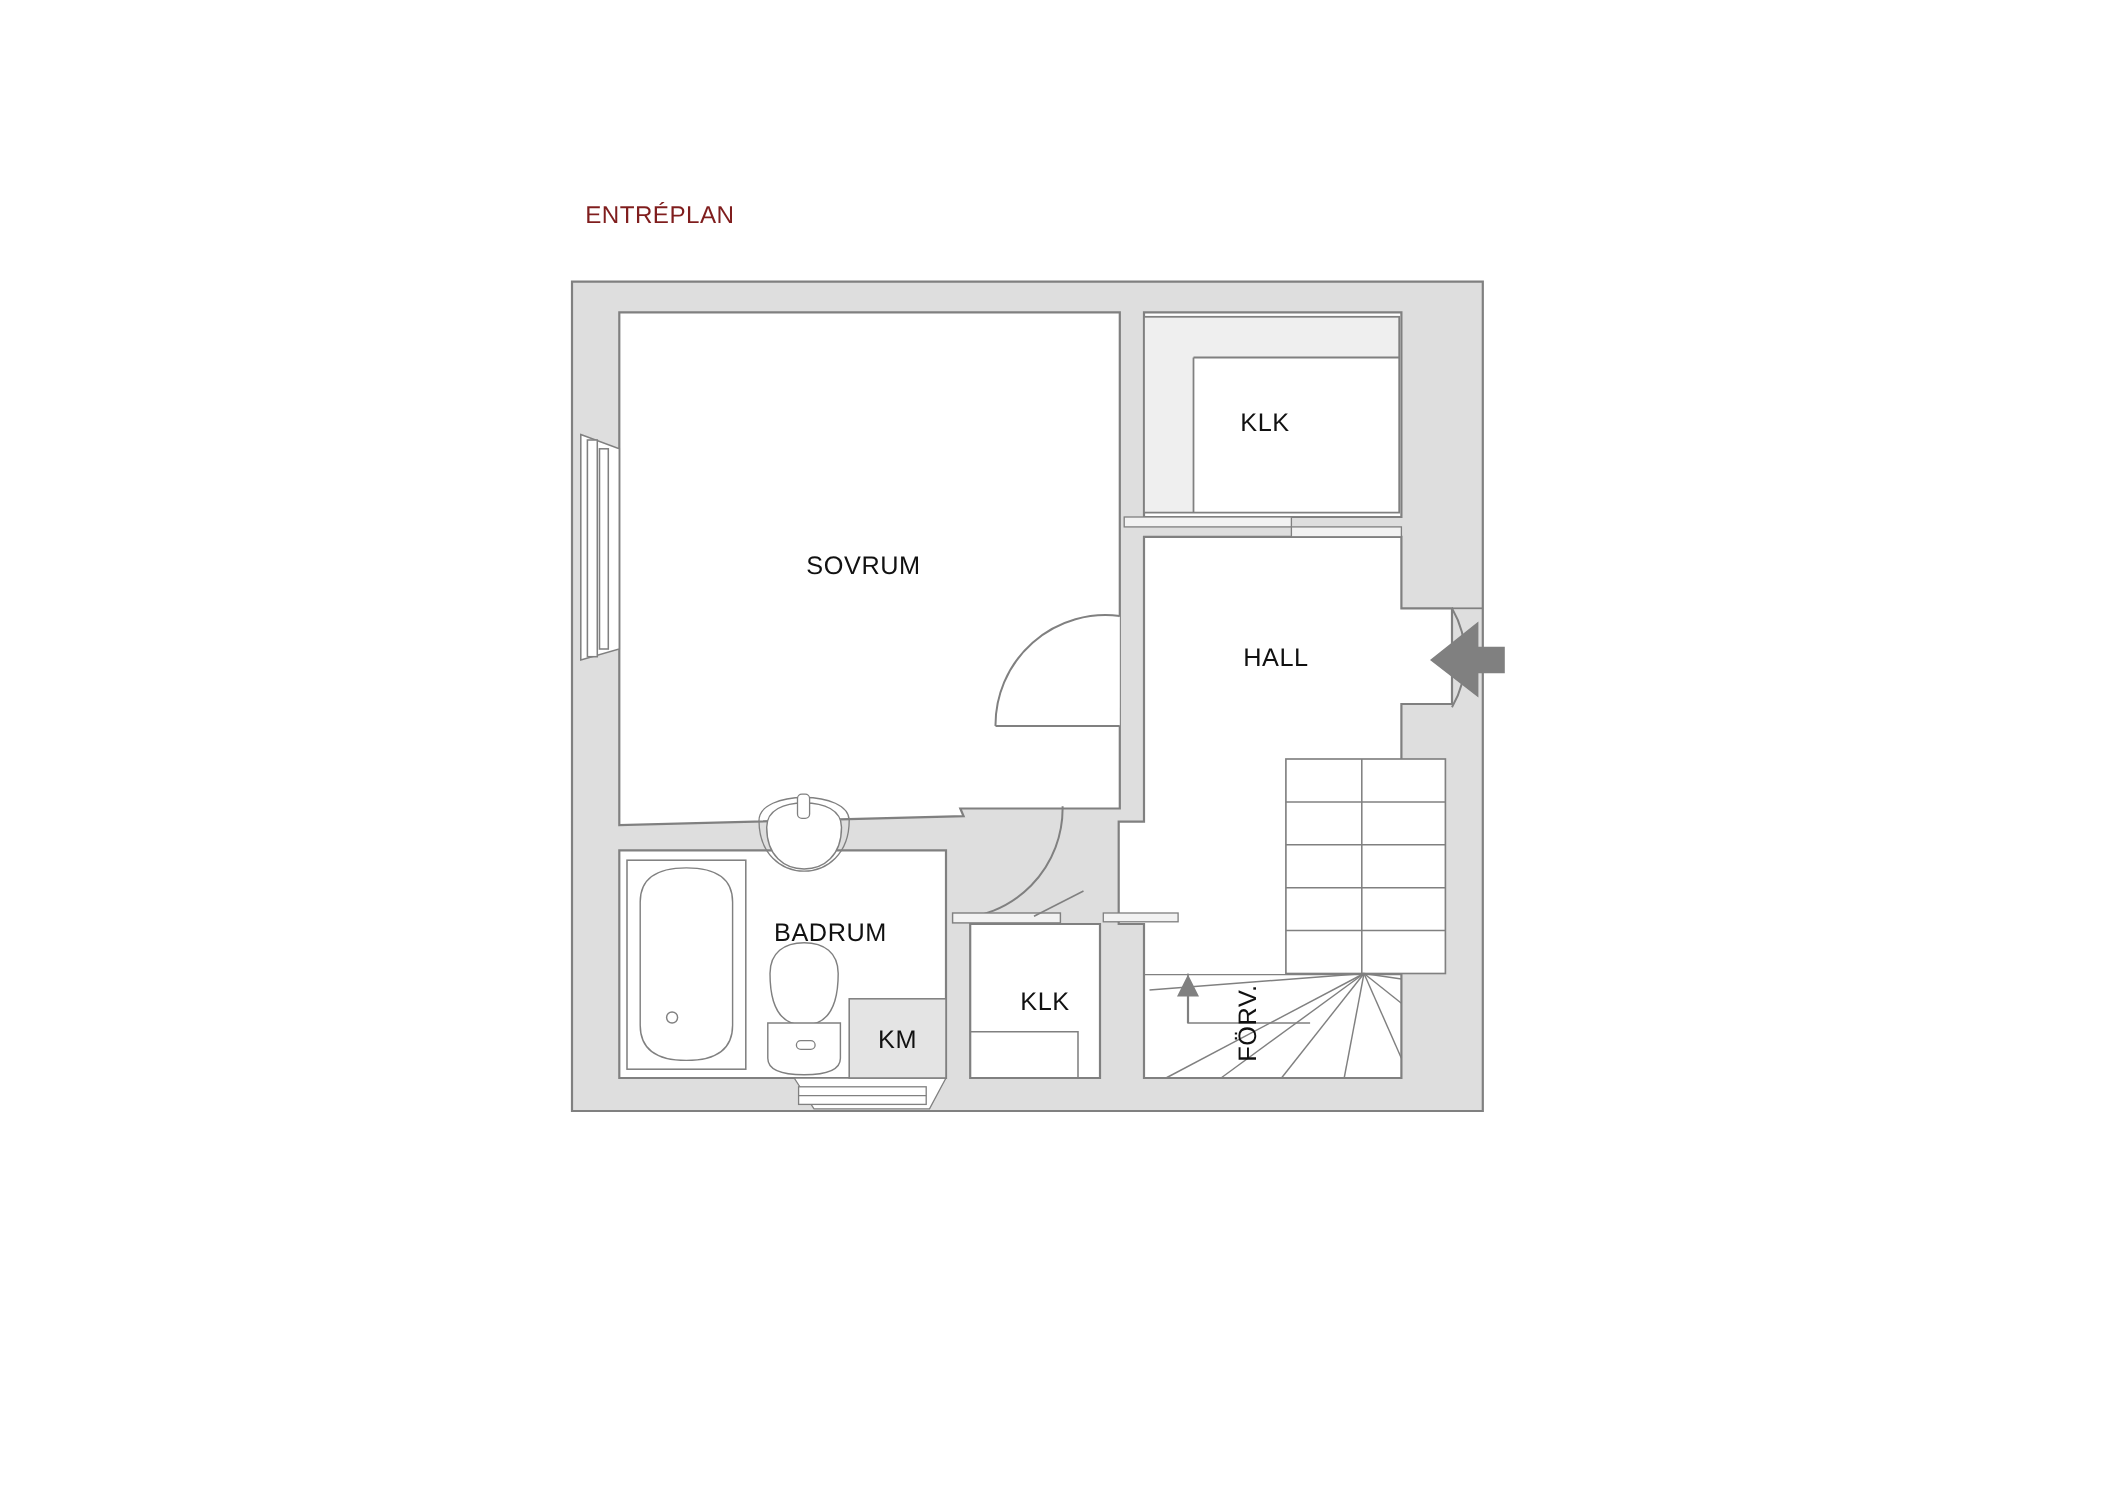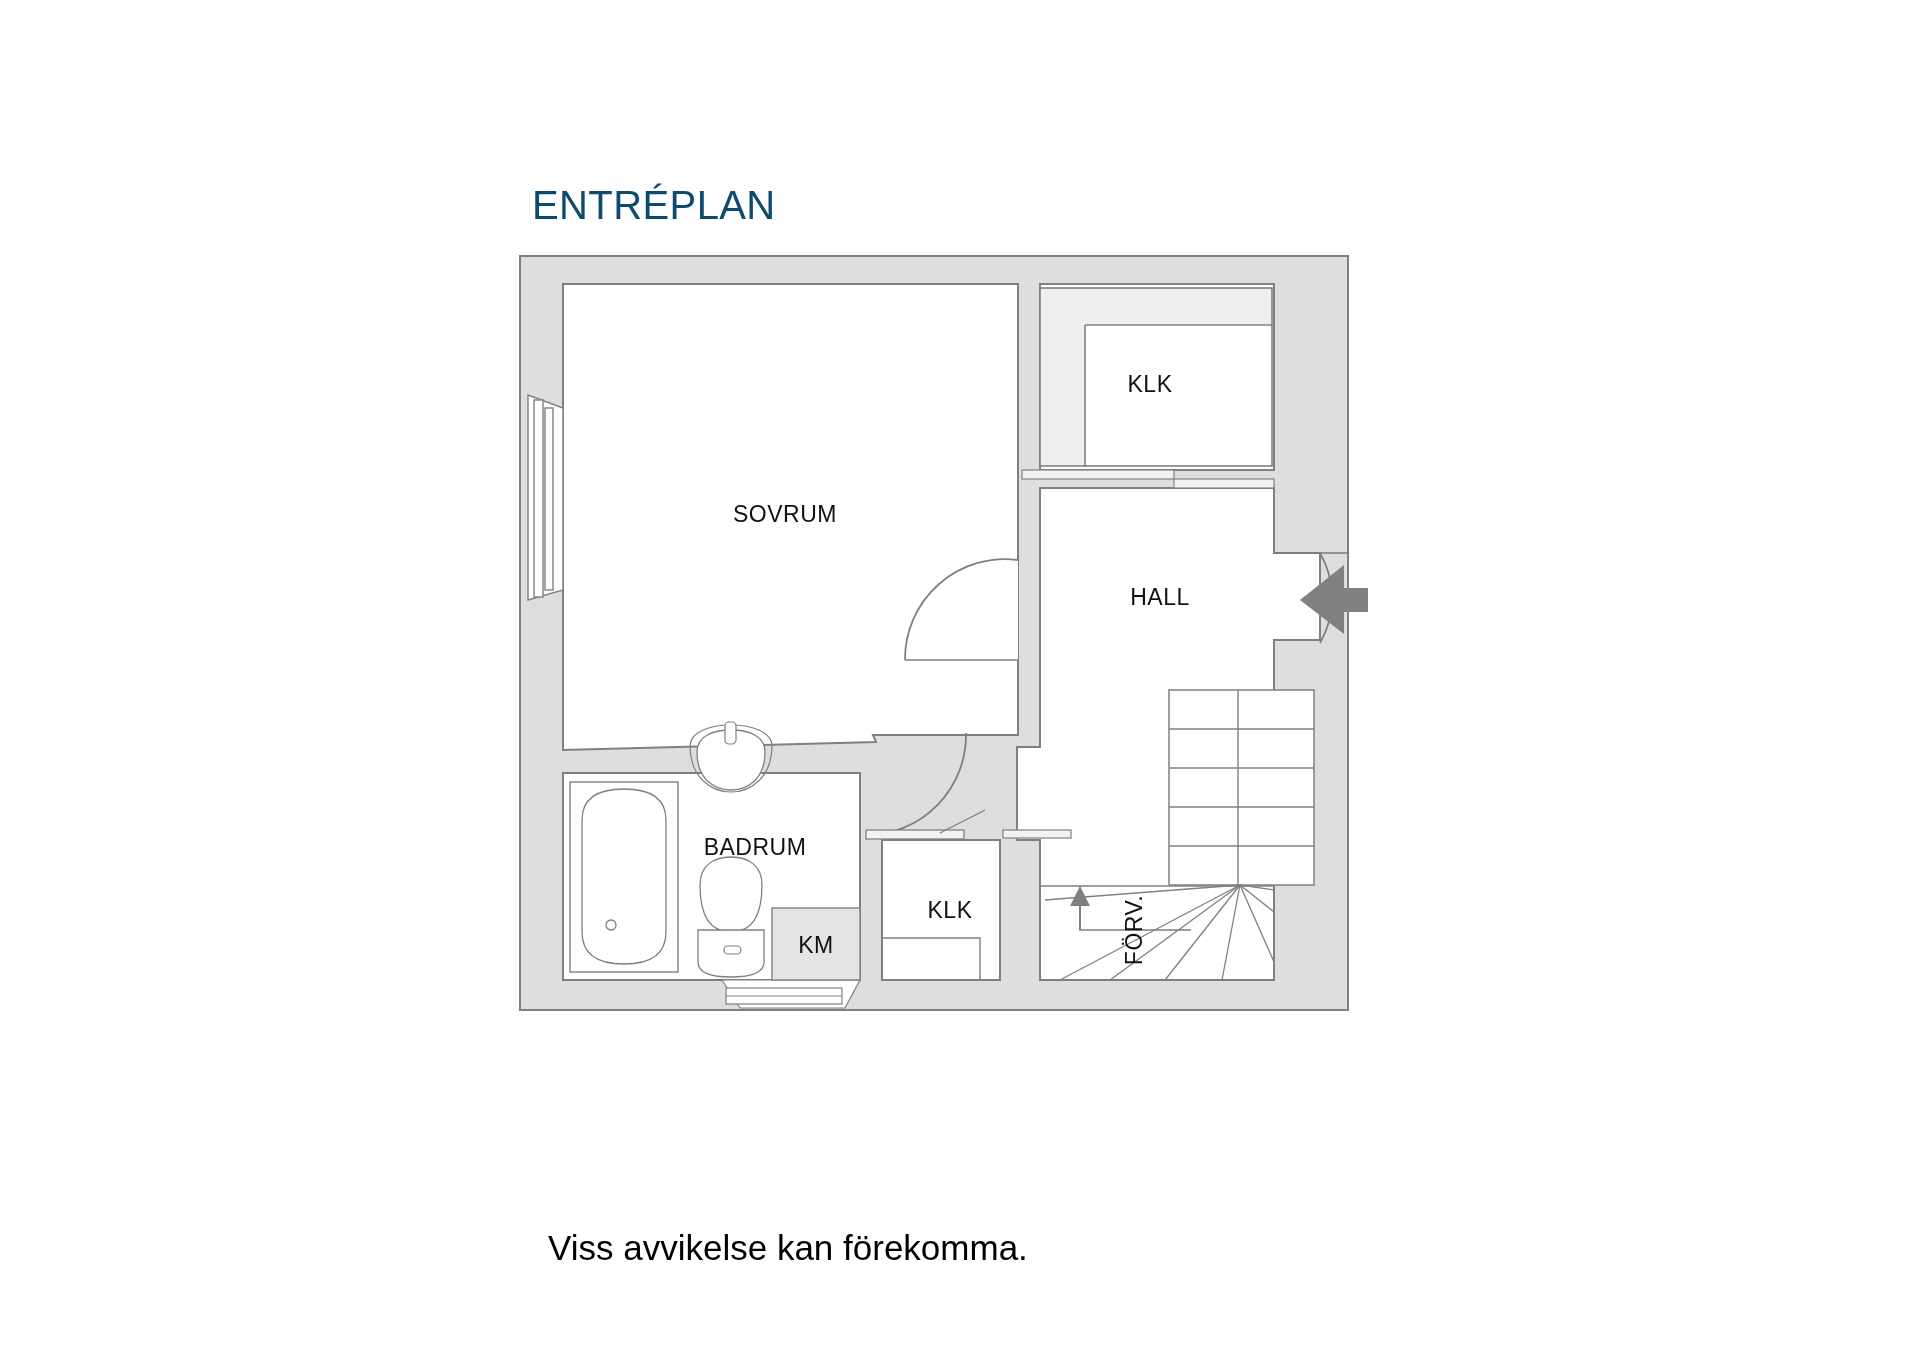--- a/index.html
+++ b/index.html
@@ -7,23 +7,23 @@
     width:1920px;height:1357px;
     font-family:"Liberation Sans","DejaVu Sans",sans-serif;
     overflow:hidden;
     position:relative;
   }
   #stage{position:absolute;left:0;top:0;width:1920px;height:1357px;}
   .floorplan-svg{position:absolute;left:0;top:0;}
   .plan-title{
     position:absolute;
     left:532px;top:183px;
-    font-size:40px;
+    font-size:22px;
     letter-spacing:0.4px;
-    color:#0c4a6e;
+    color:#7f1d1d;
     white-space:nowrap;
   }
   .disclaimer{
     position:absolute;
     left:548px;top:1222px;
     font-size:35px;
     line-height:52px;
     color:#000000;
     white-space:nowrap;
   }
@@ -169,16 +169,15 @@
       <text class="room-label" x="1160" y="605" text-anchor="middle">HALL</text>
       <text class="room-label" x="755" y="855" text-anchor="middle">BADRUM</text>
       <text class="room-label" x="950" y="918" text-anchor="middle">KLK</text>
       <text class="room-label" x="816" y="953" text-anchor="middle">KM</text>
       <text class="room-label" x="1142" y="930" text-anchor="middle" transform="rotate(-90 1142 930)">FÖRV.</text>
     </g>
 
   </svg>
 
   <div class="disclaimer">
-    <div>Viss avvikelse kan förekomma.</div>
   </div>
 
 </div>
 
 </body></html>

